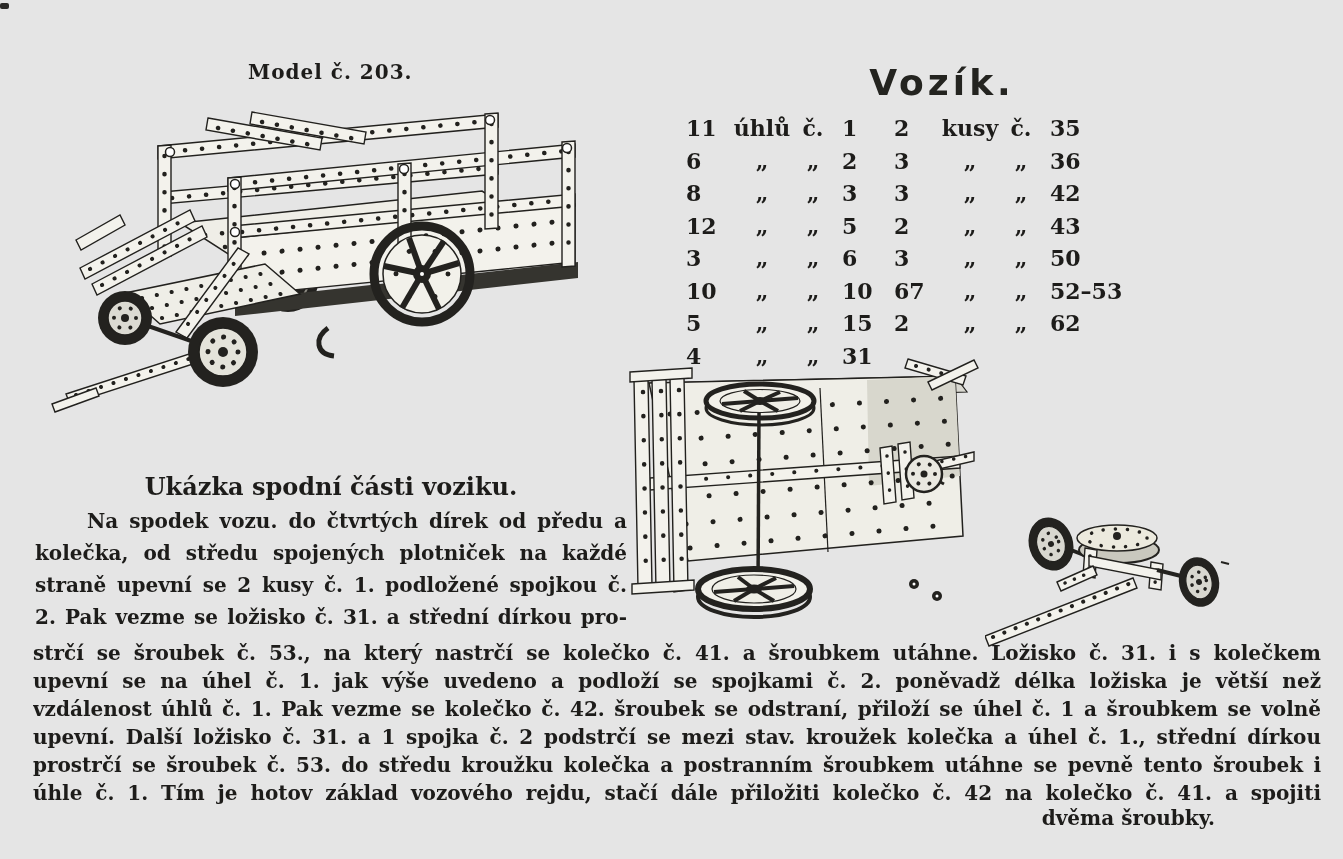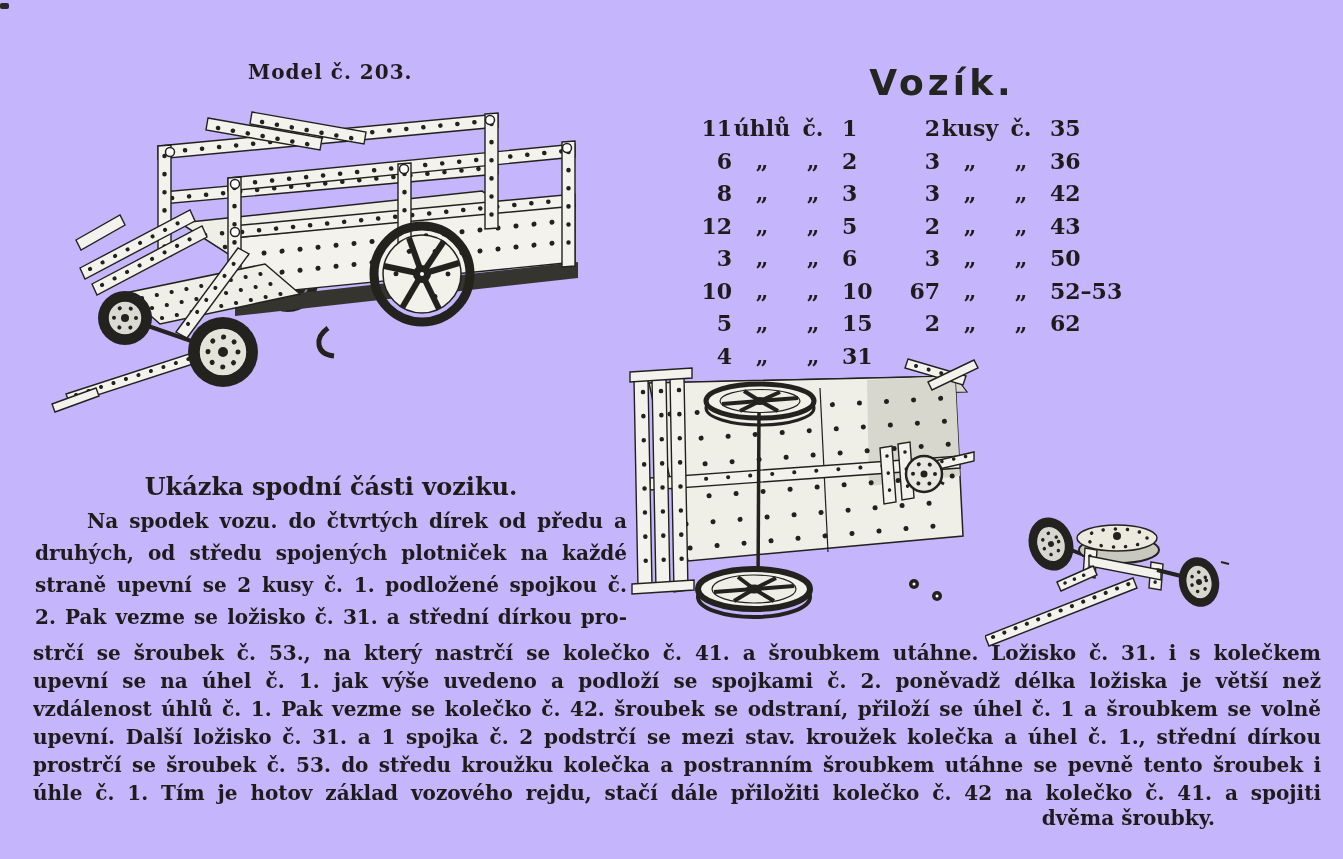--- a/index.html
+++ b/index.html
@@ -1,36 +1,36 @@
 <!DOCTYPE html>
 <html><head>
 <meta charset="utf-8">
 <style>
   html,body { margin:0; padding:0; background:#ffffff; }
   .page {
-    position:relative; width:1343px; height:859px; background:#c4b5fd;
+    position:relative; width:1343px; height:859px; background:#e5e5e5;
     font-family:"DejaVu Serif", serif; color:#1d1c1a; overflow:hidden;
   }
   .speck { position:absolute; left:0; top:3px; width:9px; height:6px; background:#2b2a28; border-radius:2px; }
 
   .model-caption {
     position:absolute; left:248px; top:60px;
     font-size:20px; font-weight:bold; letter-spacing:1px;
   }
   .page-title {
     position:absolute; left:790px; top:50px; width:280px; margin:12px;
     text-align:center; font-family:"DejaVu Sans", sans-serif;
     font-weight:bold; font-size:36px; letter-spacing:4px; color:#242420;
   }
 
   .parts { position:absolute; font-size:22px; font-weight:bold; }
   .parts-left  { left:686px; top:112px; }
   .parts-right { left:894px; top:112px; }
   .prow { display:grid; grid-template-columns:46px 60px 42px 86px; height:32.5px; line-height:32.5px; }
-  .prow .qty  { text-align:right; }
+  .prow .qty  { }
   .prow .unit { text-align:center; }
   .prow .no   { text-align:center; }
   .prow .part { text-align:left; padding-left:8px; }
 
   .caption-underside {
     position:absolute; left:35px; top:472px; width:592px;
     text-align:center; font-size:24px; font-weight:bold;
   }
 
   .intro-par { position:absolute; left:35px; top:505px; width:592px; font-size:20px; font-weight:bold; }
@@ -387,21 +387,21 @@
       <ellipse class="dots" cx="214" cy="92" rx="7.5" ry="10" stroke-width="3.5" stroke-dasharray="0.1 8.5"></ellipse>
       <circle cx="214" cy="92" r="3" fill="#23221f"></circle>
     </g>
     <line x1="236" y1="72" x2="244" y2="74" stroke="#23221f" stroke-width="2"></line>
   </svg>
 
   <div class="caption-underside">Ukázka spodní části voziku.</div>
 
   <div class="intro-par">
     <div class="line indent">Na spodek vozu. do čtvrtých dírek od předu a</div>
-    <div class="line">druhých, od středu spojených plotniček na každé</div>
+    <div class="line">kolečka, od středu spojených plotniček na každé</div>
     <div class="line">straně upevní se 2 kusy č. 1. podložené spojkou č.</div>
     <div class="line">2. Pak vezme se ložisko č. 31. a střední dírkou pro-</div>
   </div>
 
   <div class="main-par">
     <div class="line">strčí se šroubek č. 53., na který nastrčí se kolečko č. 41. a šroubkem utáhne. Ložisko č. 31. i s kolečkem</div>
     <div class="line">upevní se na úhel č. 1. jak výše uvedeno a podloží se spojkami č. 2. poněvadž délka ložiska je větší než</div>
     <div class="line">vzdálenost úhlů č. 1. Pak vezme se kolečko č. 42. šroubek se odstraní, přiloží se úhel č. 1 a šroubkem se volně</div>
     <div class="line">upevní. Další ložisko č. 31. a 1 spojka č. 2 podstrčí se mezi stav. kroužek kolečka a úhel č. 1., střední dírkou</div>
     <div class="line">prostrčí se šroubek č. 53. do středu kroužku kolečka a postranním šroubkem utáhne se pevně tento šroubek i</div>

